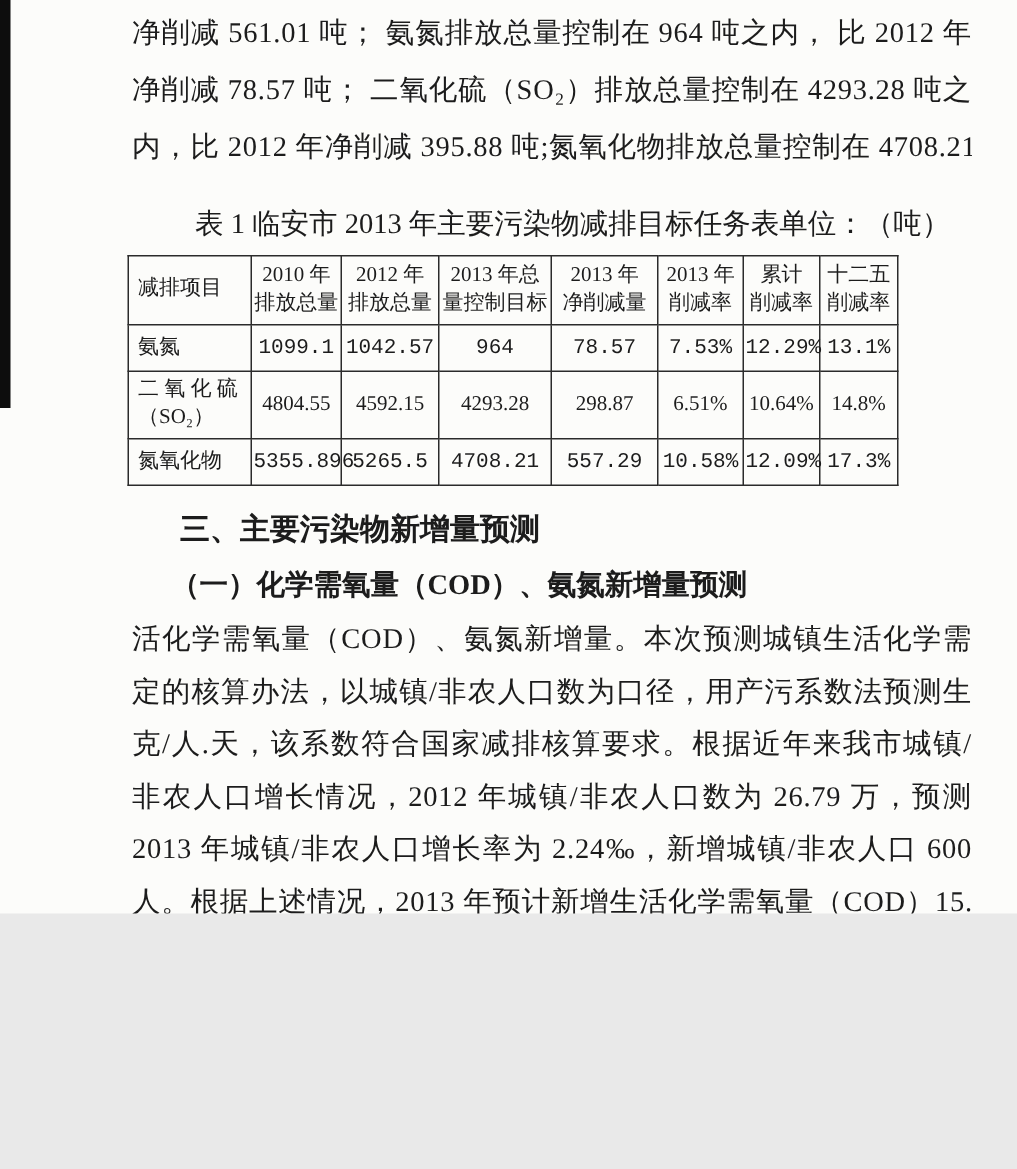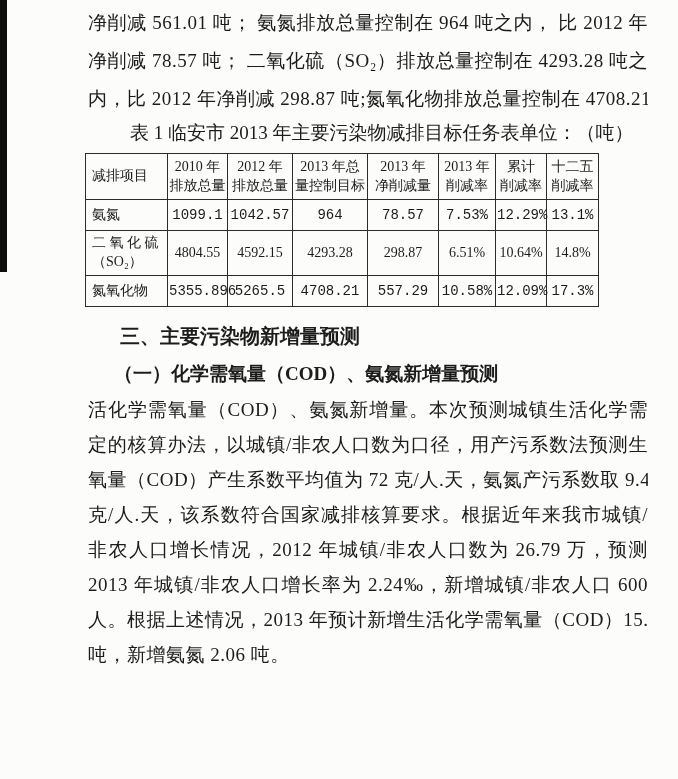--- a/index.html
+++ b/index.html
@@ -5,21 +5,21 @@
   * { margin: 0; padding: 0; box-sizing: border-box; }
   html, body { width: 678px; height: 779px; }
   body {
     background: #e9e9e9;
     font-family: "Liberation Serif", "DejaVu Serif", serif;
     color: #1c1c1c;
   }
   .page {
     position: relative;
     width: 678px;
-    height: 779px;
+    height: 609px;
     background: #fcfcfa;
     overflow: hidden;
   }
   
   .scan-edge {
     position: absolute;
     left: 0; top: 0;
     width: 7px; height: 272px;
     background: #0d0d0d;
   }
@@ -40,21 +40,21 @@
   .line.j { text-align: justify; text-align-last: justify; }
   .para2 .line { height: 35px; line-height: 35px; }
   .indent1 { padding-left: 38px; }
   .caption {
     height: 28px;
     line-height: 28px;
     font-size: 19px;
     padding-left: 42px;
     white-space: nowrap;
     overflow: hidden;
-    margin-top: 1px;
+    margin-top: 18px;
   }
   table.report {
     border-collapse: collapse;
     margin-left: -3px;
     margin-top: 6px;
     table-layout: fixed;
     width: 513px;
   }
   table.report th, table.report td {
     border: 1.6px solid #2b2b2b;
@@ -96,21 +96,21 @@
 <body>
 
 <div class="page">
   <div class="scan-edge"></div>
 
   <div class="content">
 
     <div>
       <span class="line j">净削减 561.01 吨； 氨氮排放总量控制在 964 吨之内， 比 2012 年</span>
       <span class="line j">净削减 78.57 吨； 二氧化硫（SO₂）排放总量控制在 4293.28 吨之</span>
-      <span class="line j">内，比 2012 年净削减 298.87 吨;氮氧化物排放总量控制在 4708.21</span>
+      <span class="line j">内，比 2012 年净削减 395.88 吨;氮氧化物排放总量控制在 4708.21</span>
     </div>
 
     <div class="caption">表 1 临安市 2013 年主要污染物减排目标任务表单位：（吨）</div>
 
     <table class="report">
       <colgroup>
         <col style="width:82px">
           <col style="width:60px">
           <col style="width:65px">
           <col style="width:75px">
@@ -170,21 +170,20 @@
       </tr>
     </tbody>
       </table>
 
     <div class="heading1">三、主要污染物新增量预测</div>
     <div class="heading2">（一）化学需氧量（COD）、氨氮新增量预测</div>
 
     <div class="para2">
       <span class="line j">活化学需氧量（COD）、氨氮新增量。本次预测城镇生活化学需</span>
       <span class="line j">定的核算办法，以城镇/非农人口数为口径，用产污系数法预测生</span>
-      <span class="line j">氧量（COD）产生系数平均值为 72 克/人.天，氨氮产污系数取 9.4</span>
       <span class="line j">克/人.天，该系数符合国家减排核算要求。根据近年来我市城镇/</span>
       <span class="line j">非农人口增长情况，2012 年城镇/非农人口数为 26.79 万，预测</span>
       <span class="line j">2013 年城镇/非农人口增长率为 2.24‰，新增城镇/非农人口 600</span>
       <span class="line j">人。根据上述情况，2013 年预计新增生活化学需氧量（COD）15.77</span>
       <span class="line">吨，新增氨氮 2.06 吨。</span>
     </div>
 
   </div>
 </div>
 

